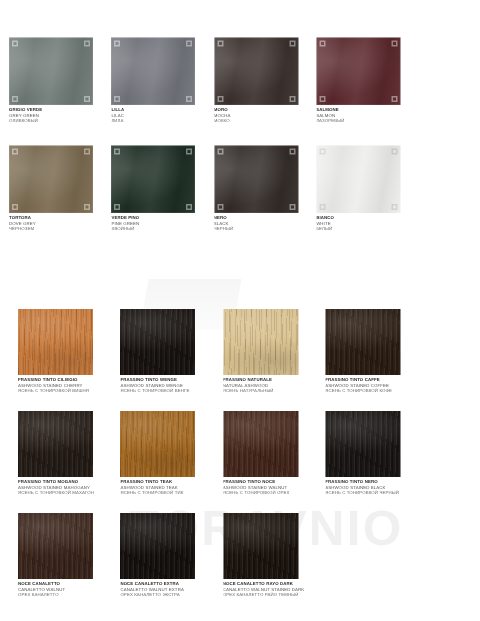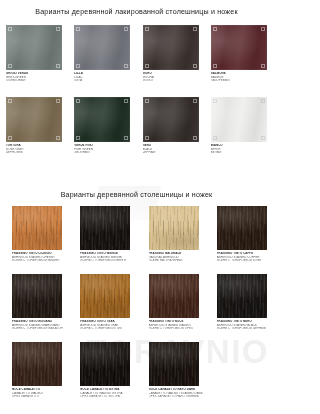--- a/index.html
+++ b/index.html
@@ -126,21 +126,20 @@
 
 <div class="page">
 
   <div class="watermark">
     <div class="wm-inner">
       <span class="wm-text">TORAVNIO</span>
     </div>
   </div>
   <div class="wm-top"></div>
 
-  <div class="section-title" id="title-lacquer">Варианты деревянной лакированной столешницы и ножек</div>
 
   <div class="lac-grid">
 
     <div class="lac-cell">
       <div class="lac-sw" style="background:#6f7a76">
         <span class="corner c-tl"></span>
         <span class="corner c-tr"></span>
         <span class="corner c-bl"></span>
         <span class="corner c-br"></span>
       </div>
@@ -243,21 +242,20 @@
         <span class="corner c-br" style="border-color:rgba(0,0,0,.10)"></span>
       </div>
       <div class="lbl">
         <div class="l1">BIANCO</div>
         <div class="l2">WHITE</div>
         <div class="l3">БЕЛЫЙ</div>
       </div>
     </div>
   </div>
 
-  <div class="section-title" id="title-wood">Варианты деревянной столешницы и ножек</div>
 
   <div class="wood-grid">
 
     <div class="wood-cell">
       <div class="wood-sw" style="background:#c8793a">
         <span class="grain"></span>
       </div>
       <div class="wlbl">
         <div class="l1">FRASSINO TINTO CILIEGIO</div>
         <div class="l2">ASHWOOD STAINED CHERRY</div>

